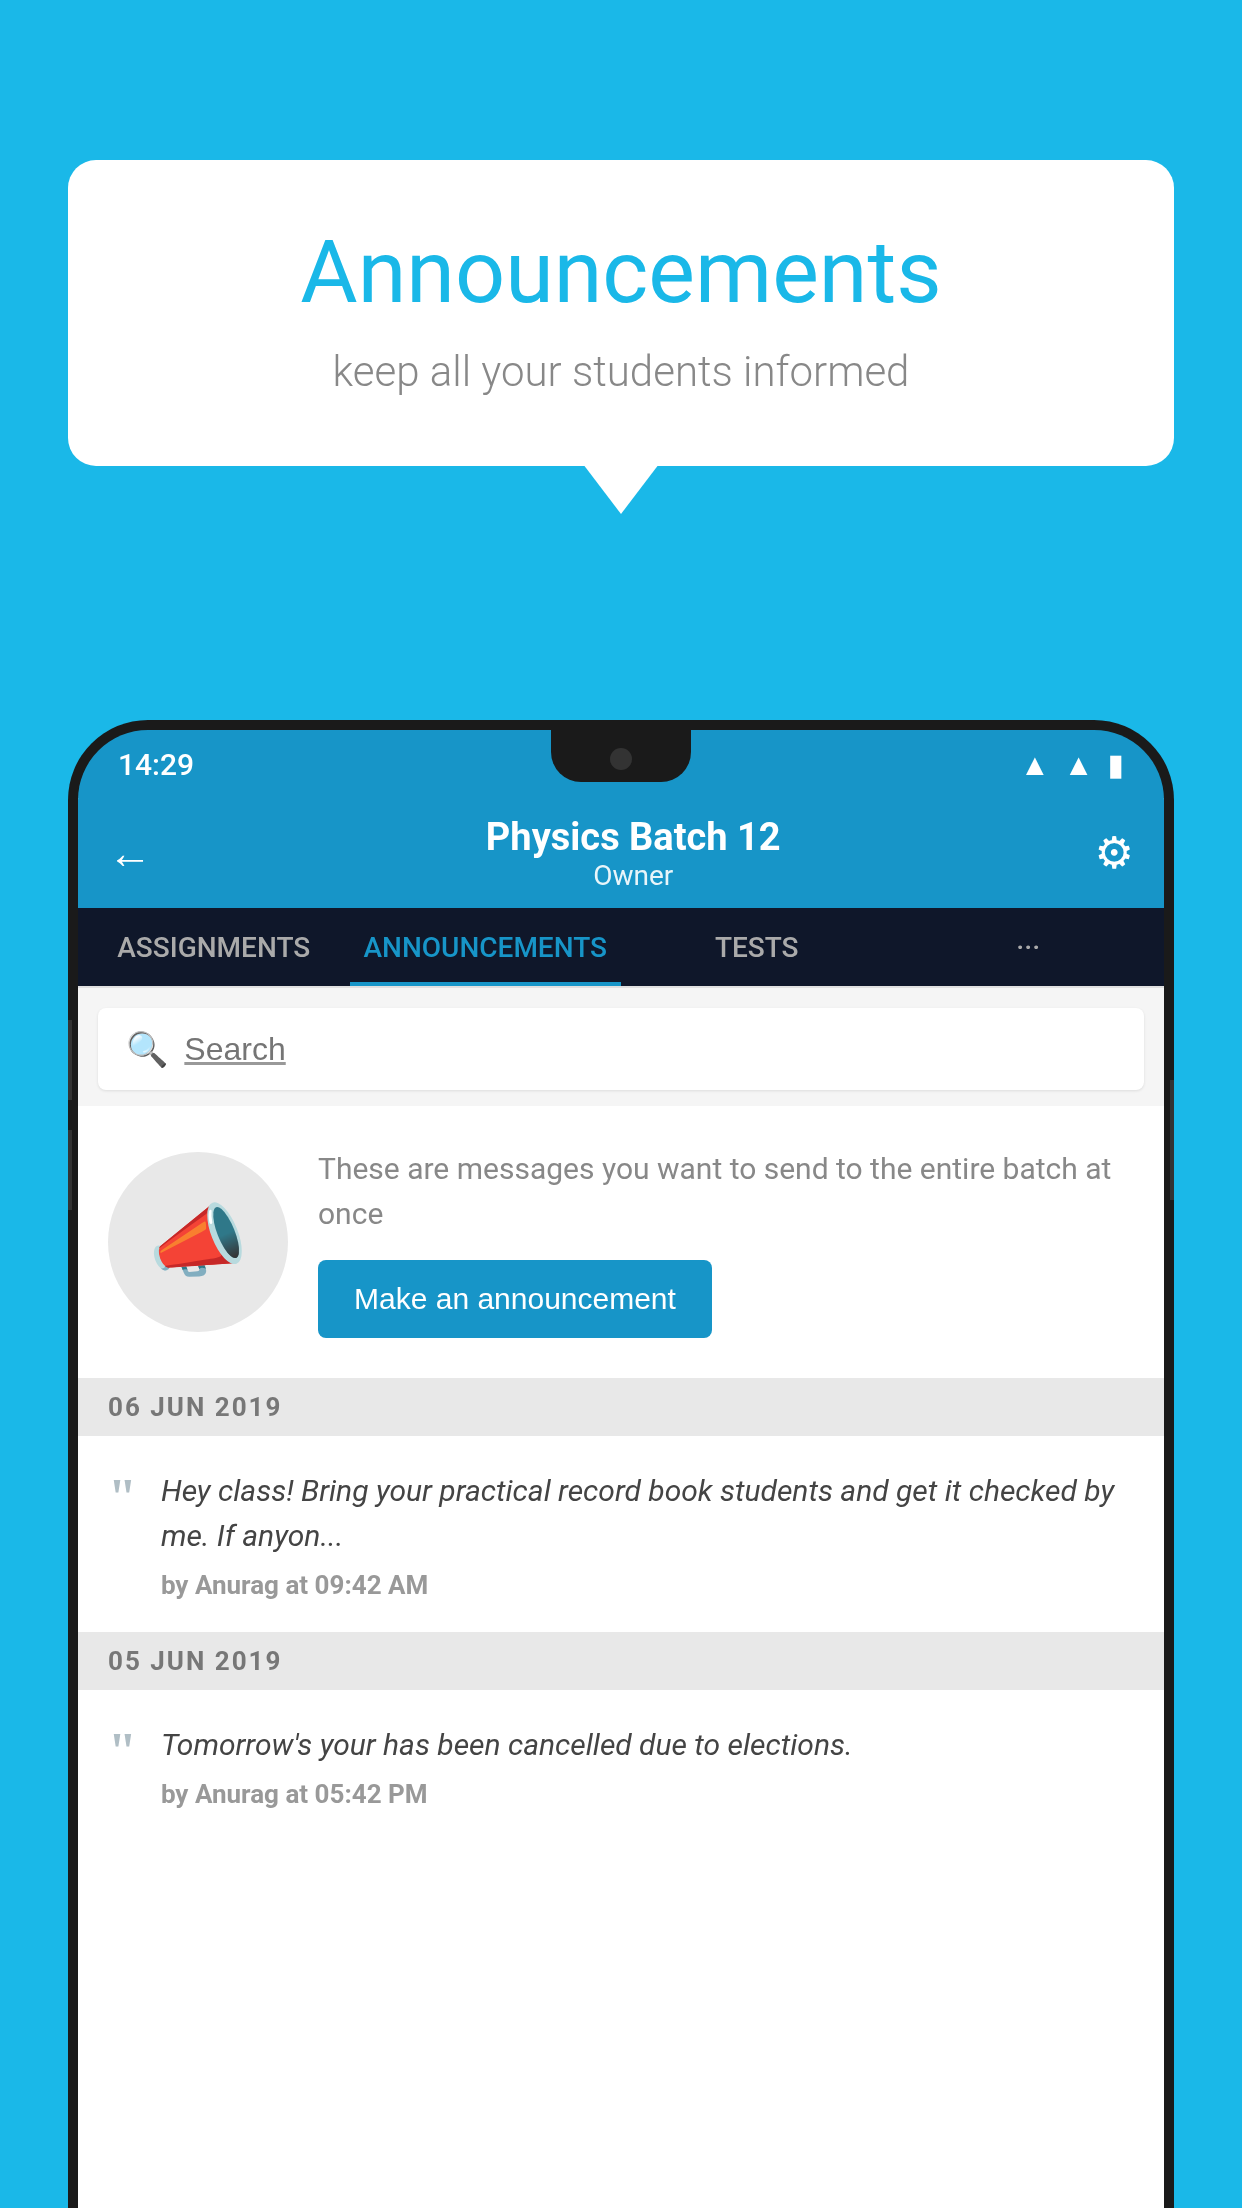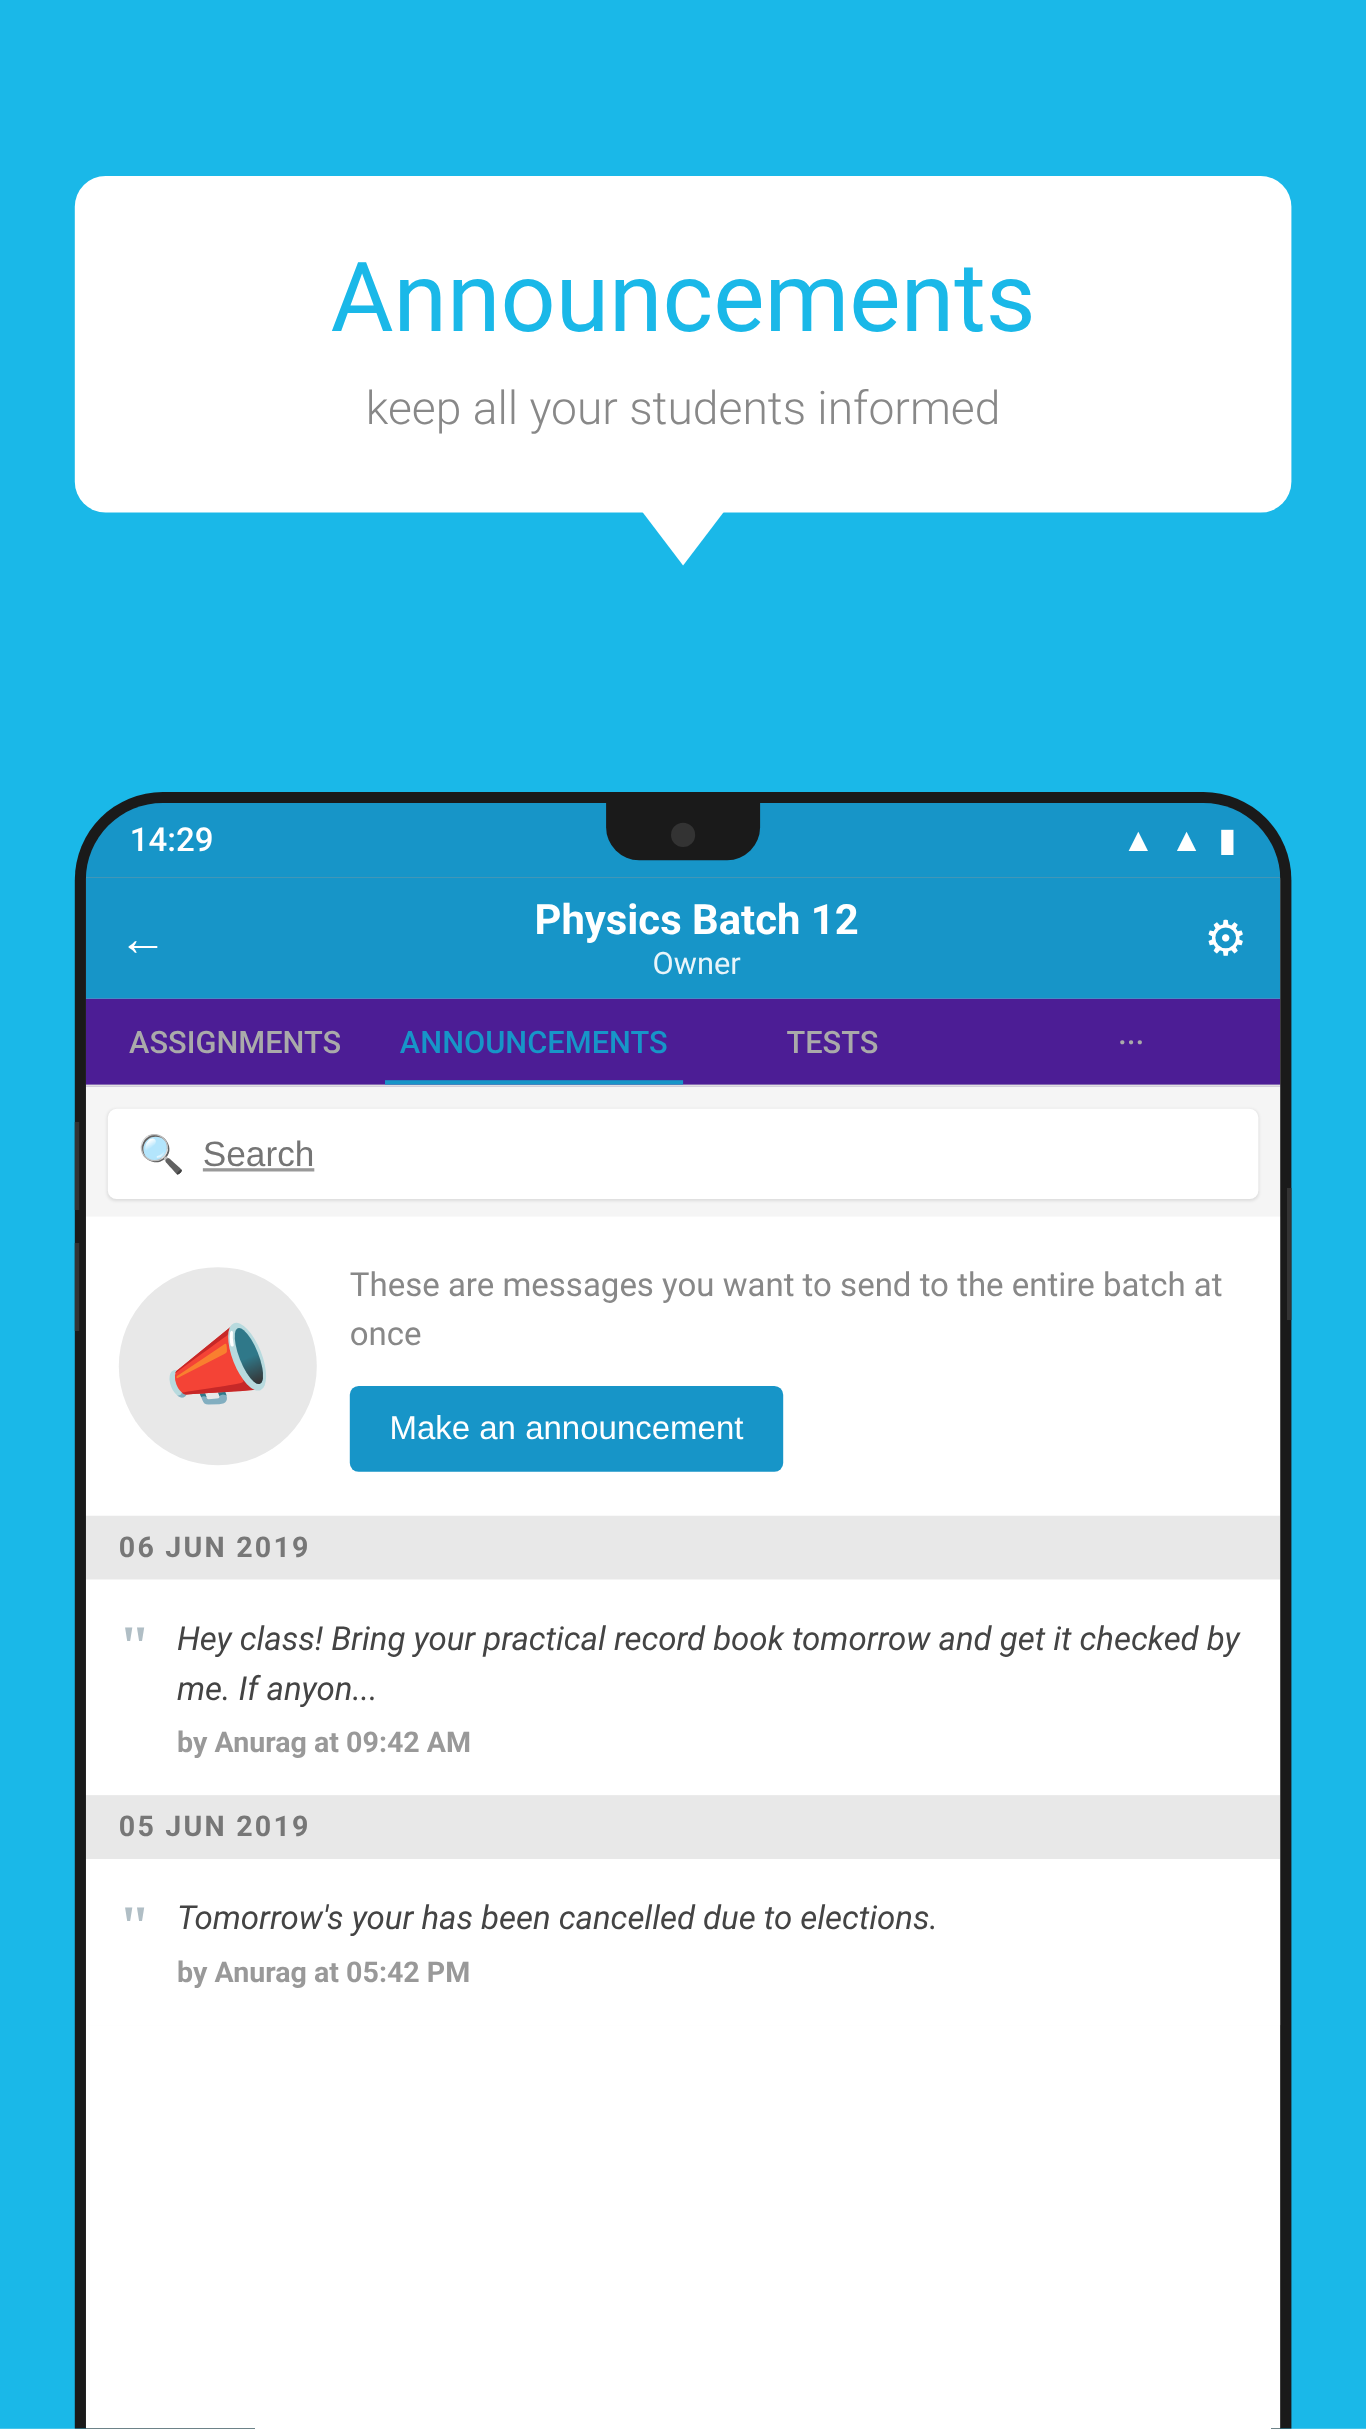--- a/index.html
+++ b/index.html
@@ -161,21 +161,21 @@
       color: rgba(255,255,255,0.9);
     }
 
     .app-bar-settings {
       font-size: 44px;
       color: white;
     }
 
     
     .tabs-container {
-      background: #4c1d95;
+      background: #0f172a;
       display: flex;
       border-bottom: 2px solid #e0e0e0;
       height: 80px;
       text-align: right;
     }
 
     .tab {
       flex: 1;
       display: flex;
       align-items: center;
@@ -434,21 +434,21 @@
             <div class="promo-description">These are messages you want to send to the entire batch at once</div>
             <button class="make-announcement-btn">Make an announcement</button>
           </div>
         </div>
 
         <div class="date-divider">06  JUN  2019</div>
 
         <div class="message-item">
           <div class="quote-icon">"</div>
           <div class="message-content">
-            <div class="message-text">Hey class! Bring your practical record book tomorrow and get it checked by me. If anyon...</div>
+            <div class="message-text">Hey class! Bring your practical record book students and get it checked by me. If anyon...</div>
             <div class="message-author">by Anurag at 09:42 AM</div>
           </div>
         </div>
 
         <div class="date-divider">05  JUN  2019</div>
 
         <div class="message-item">
           <div class="quote-icon">"</div>
           <div class="message-content">
             <div class="message-text">Tomorrow's your has been cancelled due to elections.</div>

